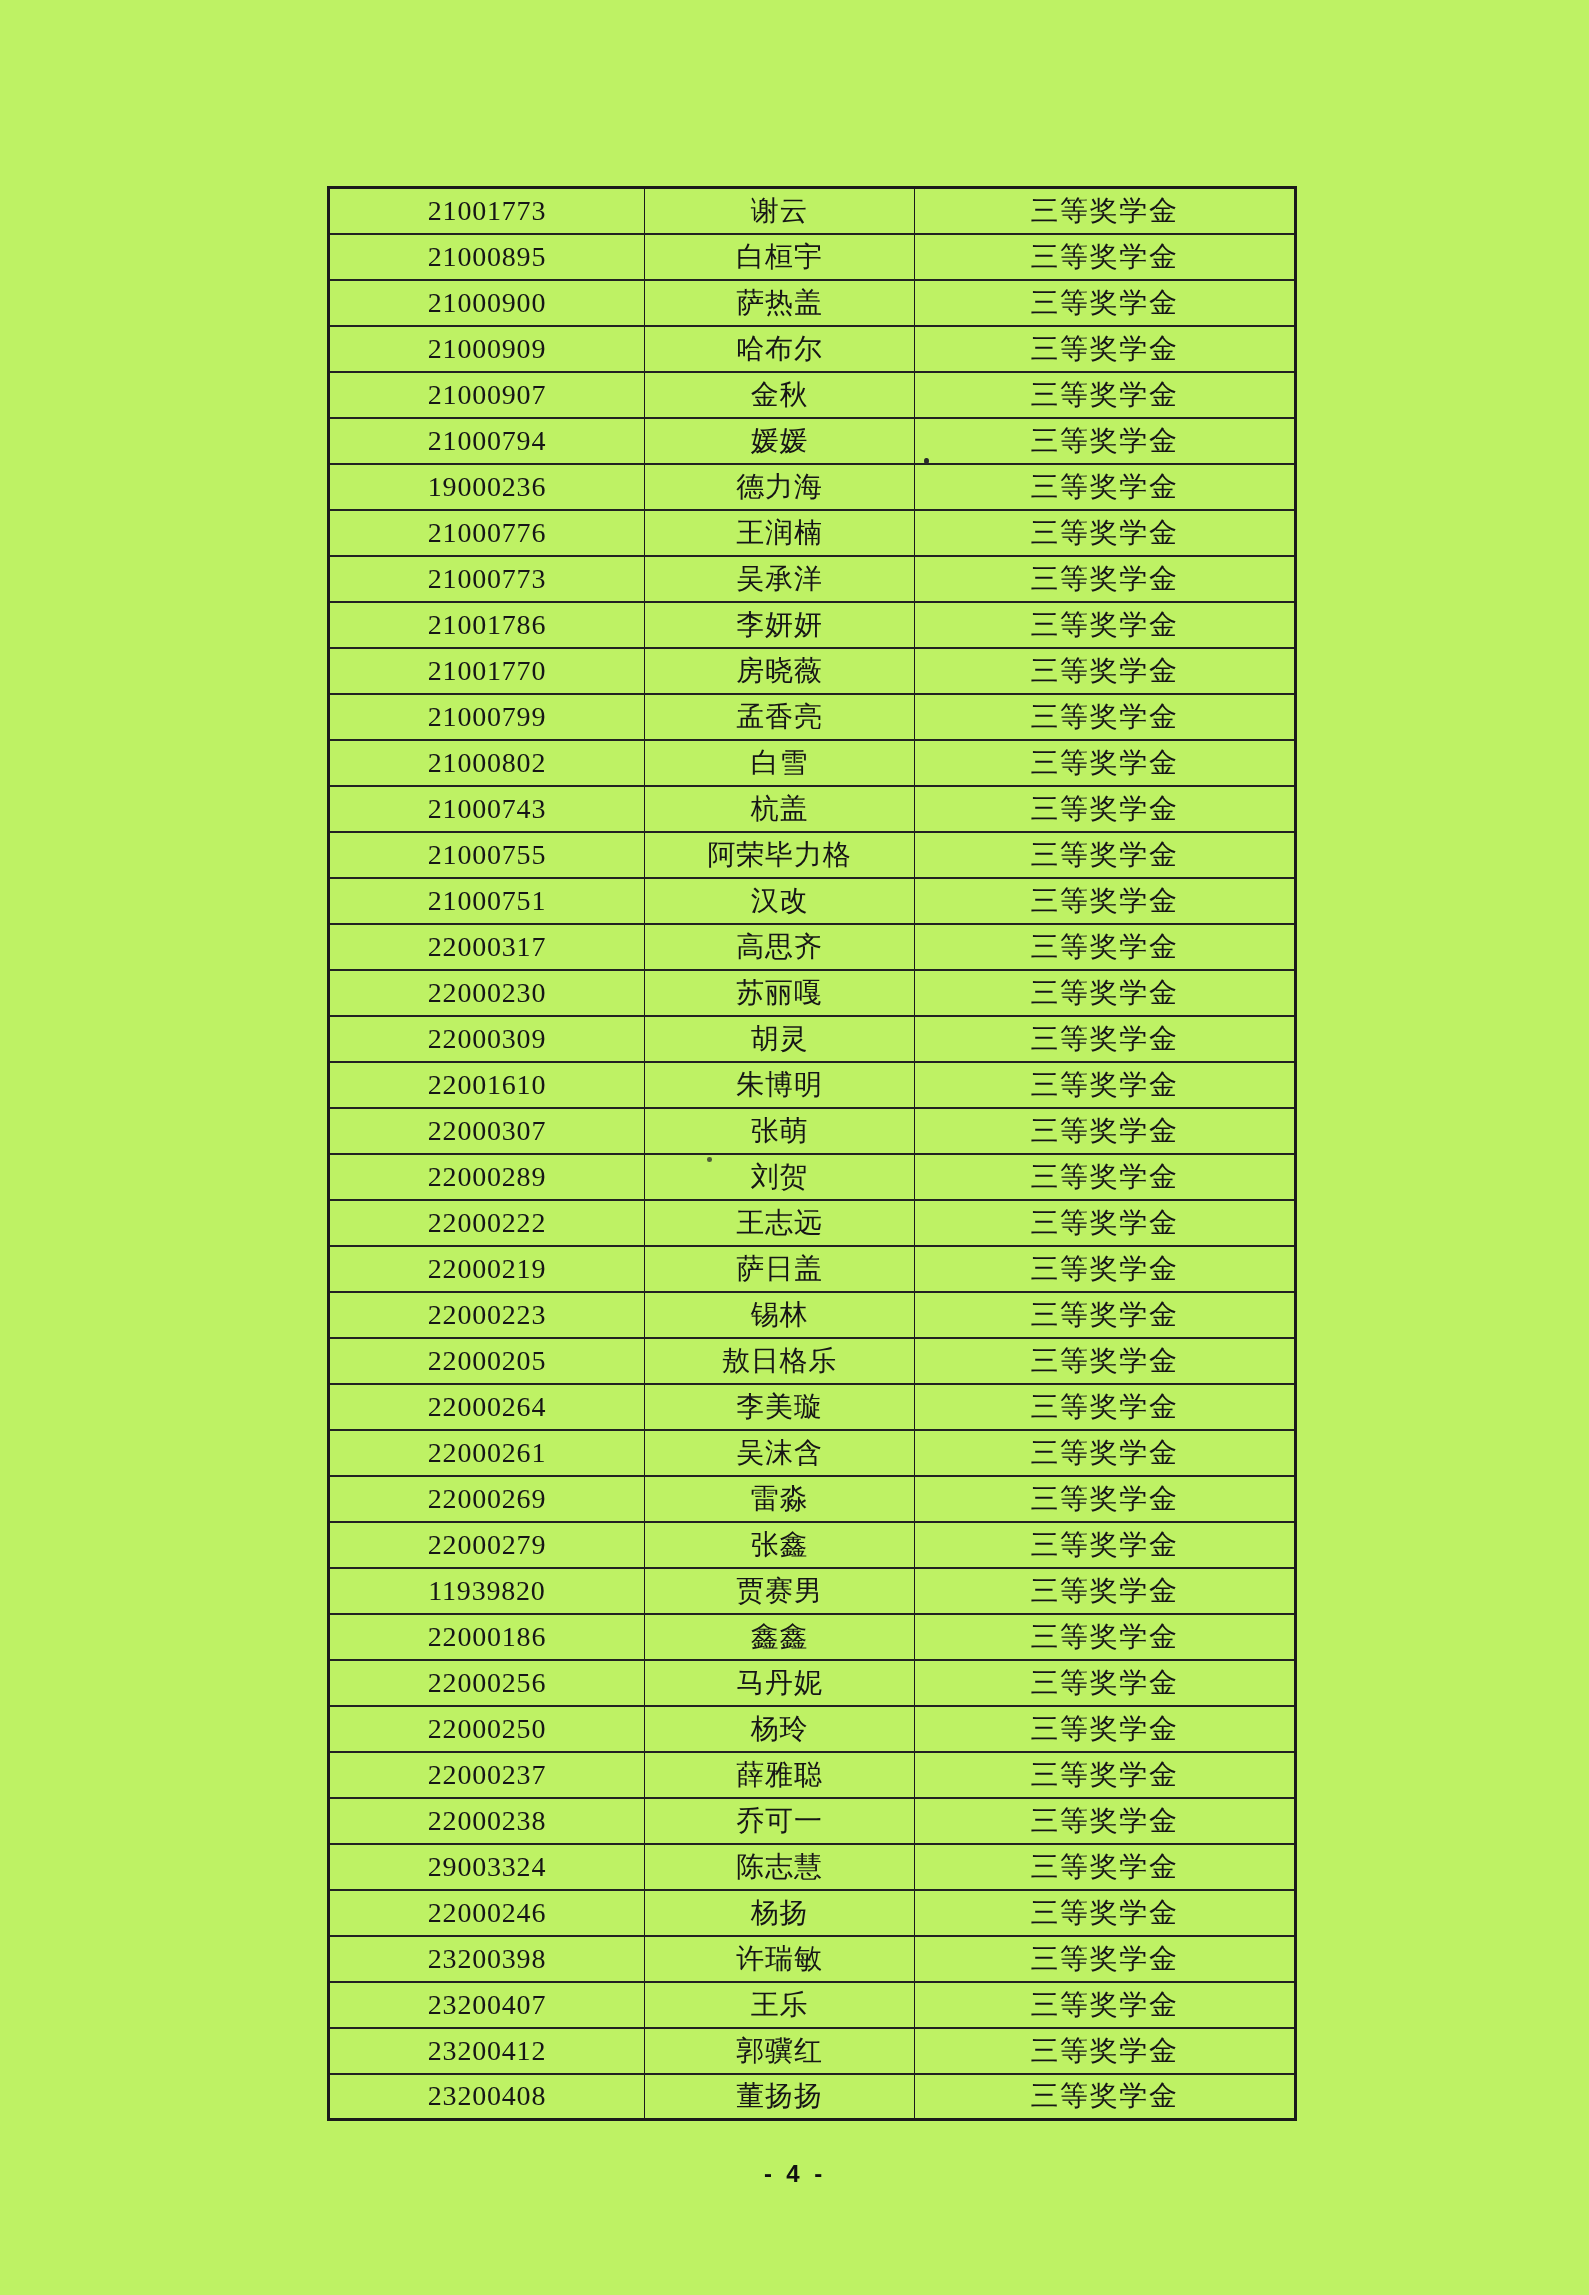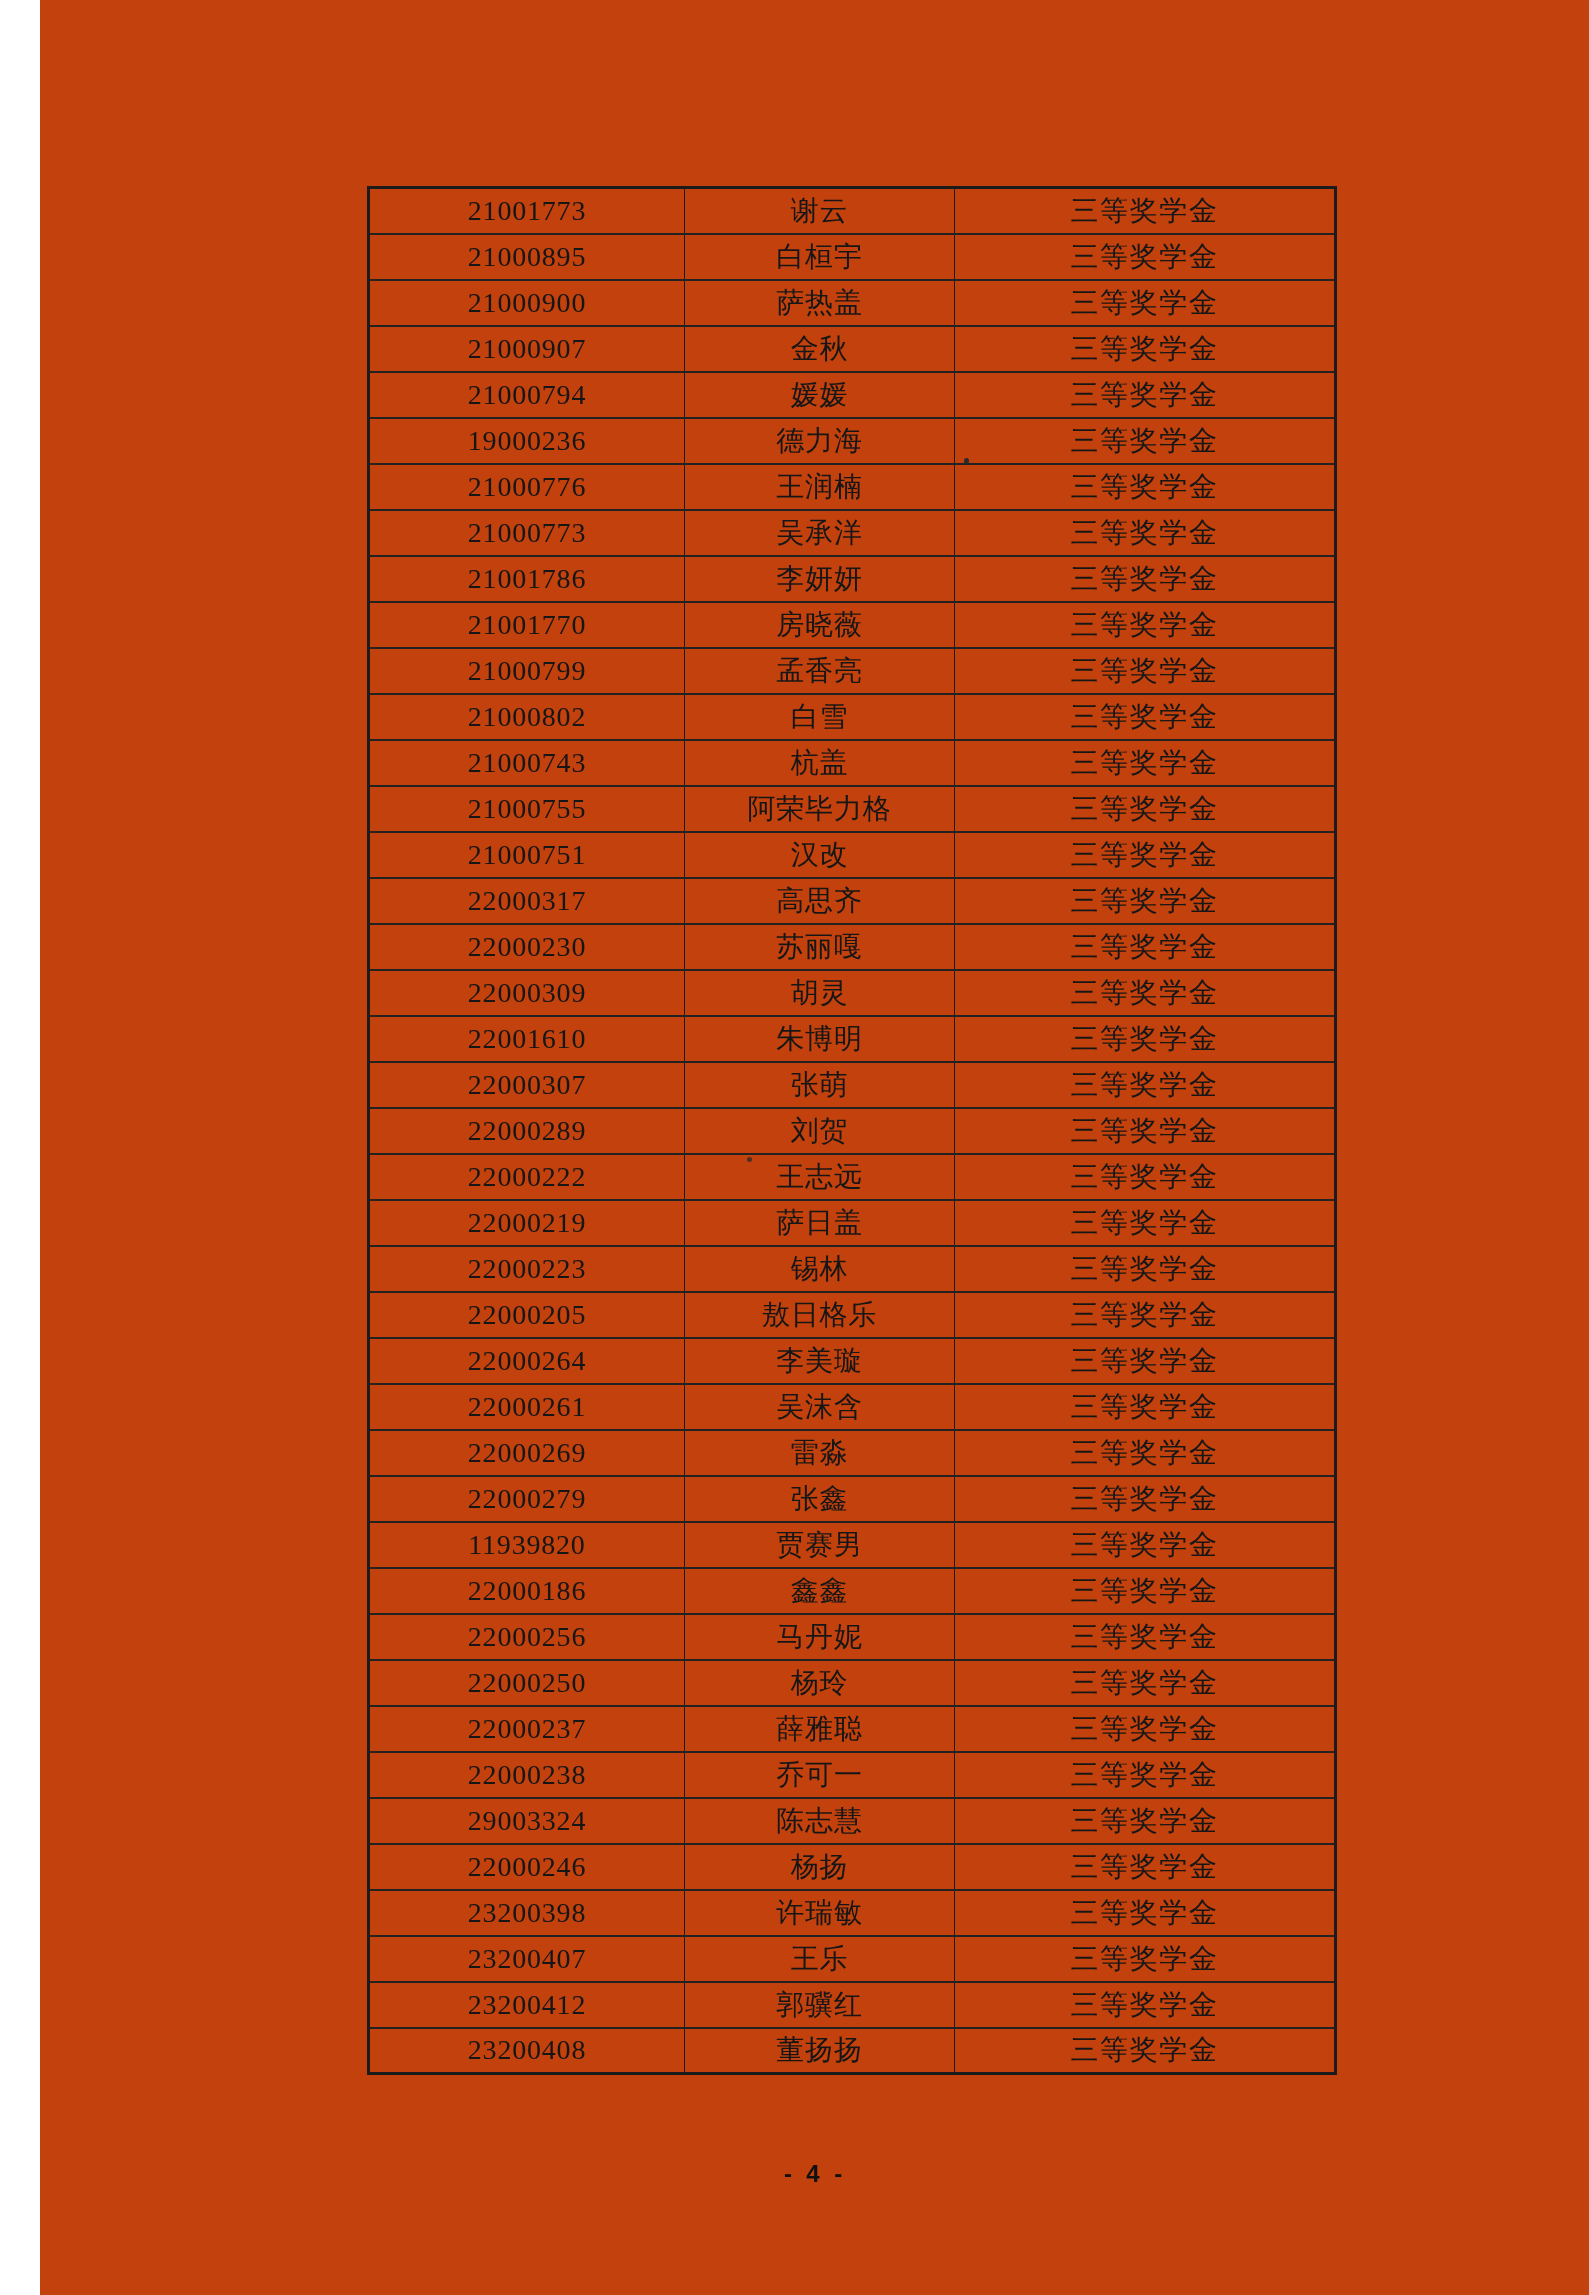--- a/index.html
+++ b/index.html
@@ -11,22 +11,21 @@
     width: 1590px;
     height: 2295px;
     position: relative;
     overflow: hidden;
     font-family: "Liberation Serif", "DejaVu Serif", serif;
     color: #141414;
   }
   .scan-page {
     position: absolute;
     inset: 0;
-    background: #c2410c;
-    margin-left: 40px;
+    background: #bef264;
   }
   table.award-table {
     position: absolute;
     left: 327px;
     top: 186px;
     width: 967px;
     border-collapse: collapse;
     table-layout: fixed;
     border: 3.1px solid #1b1b1b;
   }
@@ -94,20 +93,25 @@
       <td class="award-cell">三等奖学金</td>
     </tr>
 
 
     <tr>
       <td class="id-cell">21000900</td>
       <td class="name-cell">萨热盖</td>
       <td class="award-cell">三等奖学金</td>
     </tr>
 
+    <tr>
+      <td class="id-cell">21000909</td>
+      <td class="name-cell">哈布尔</td>
+      <td class="award-cell">三等奖学金</td>
+    </tr>
 
     <tr>
       <td class="id-cell">21000907</td>
       <td class="name-cell">金秋</td>
       <td class="award-cell">三等奖学金</td>
     </tr>
 
     <tr>
       <td class="id-cell">21000794</td>
       <td class="name-cell">媛媛</td>

